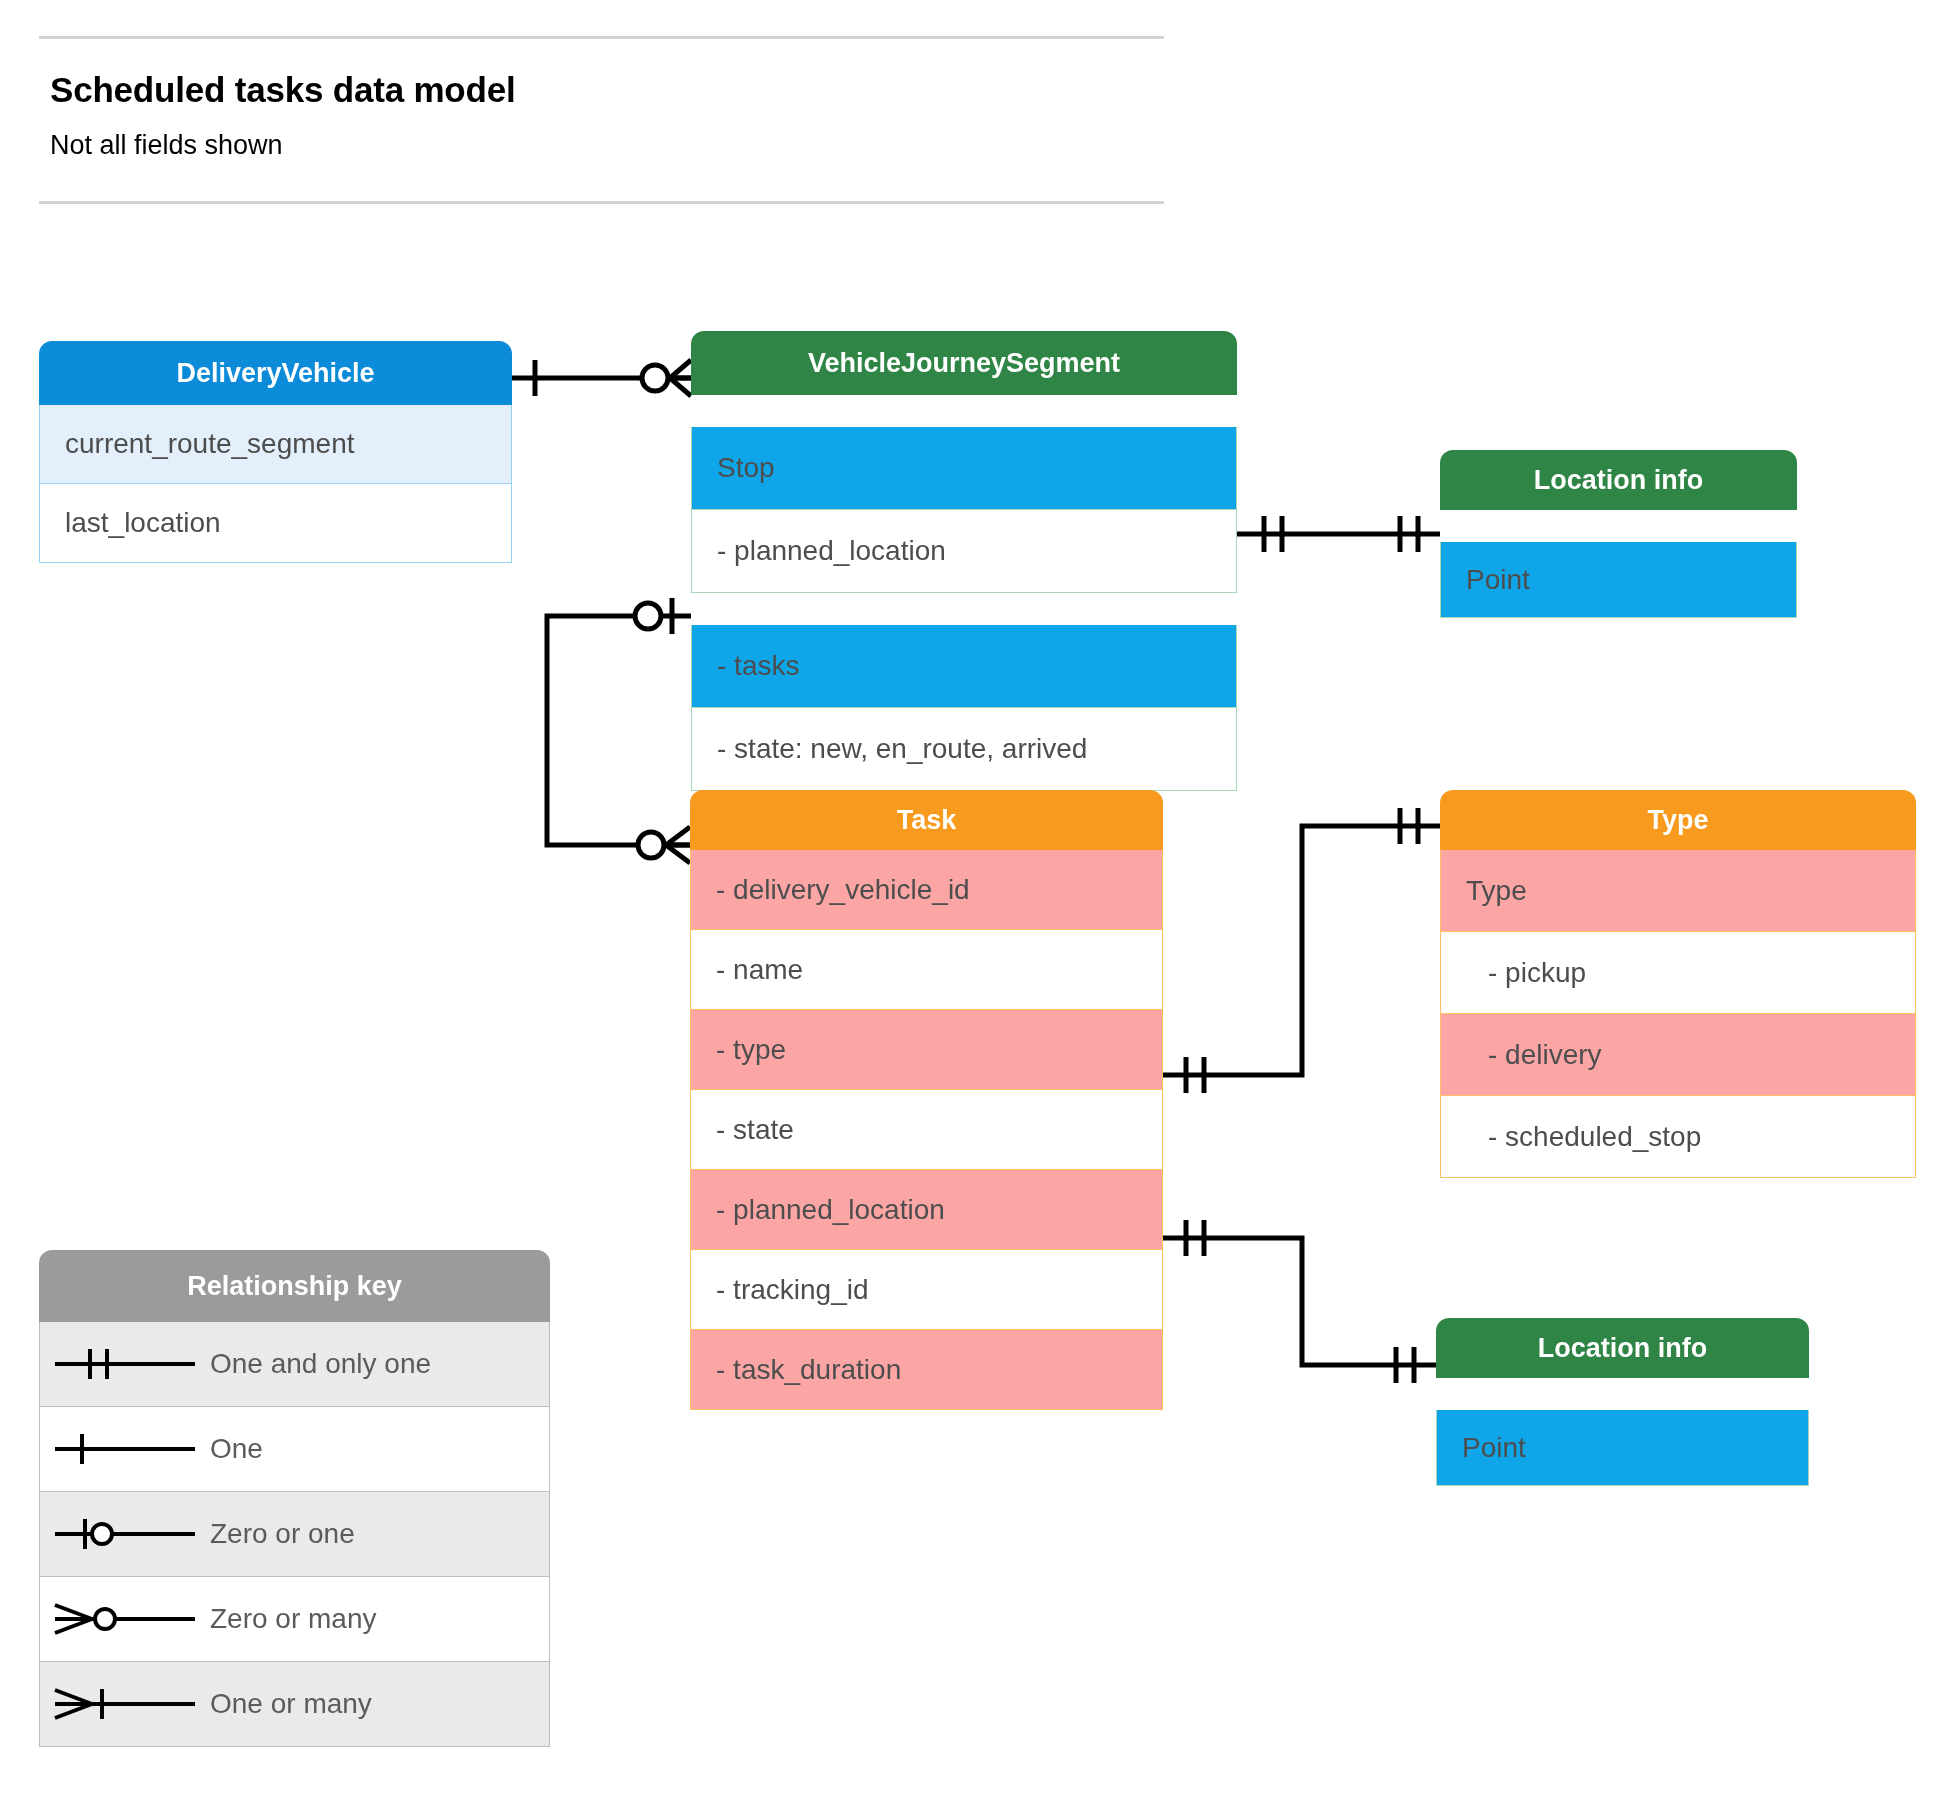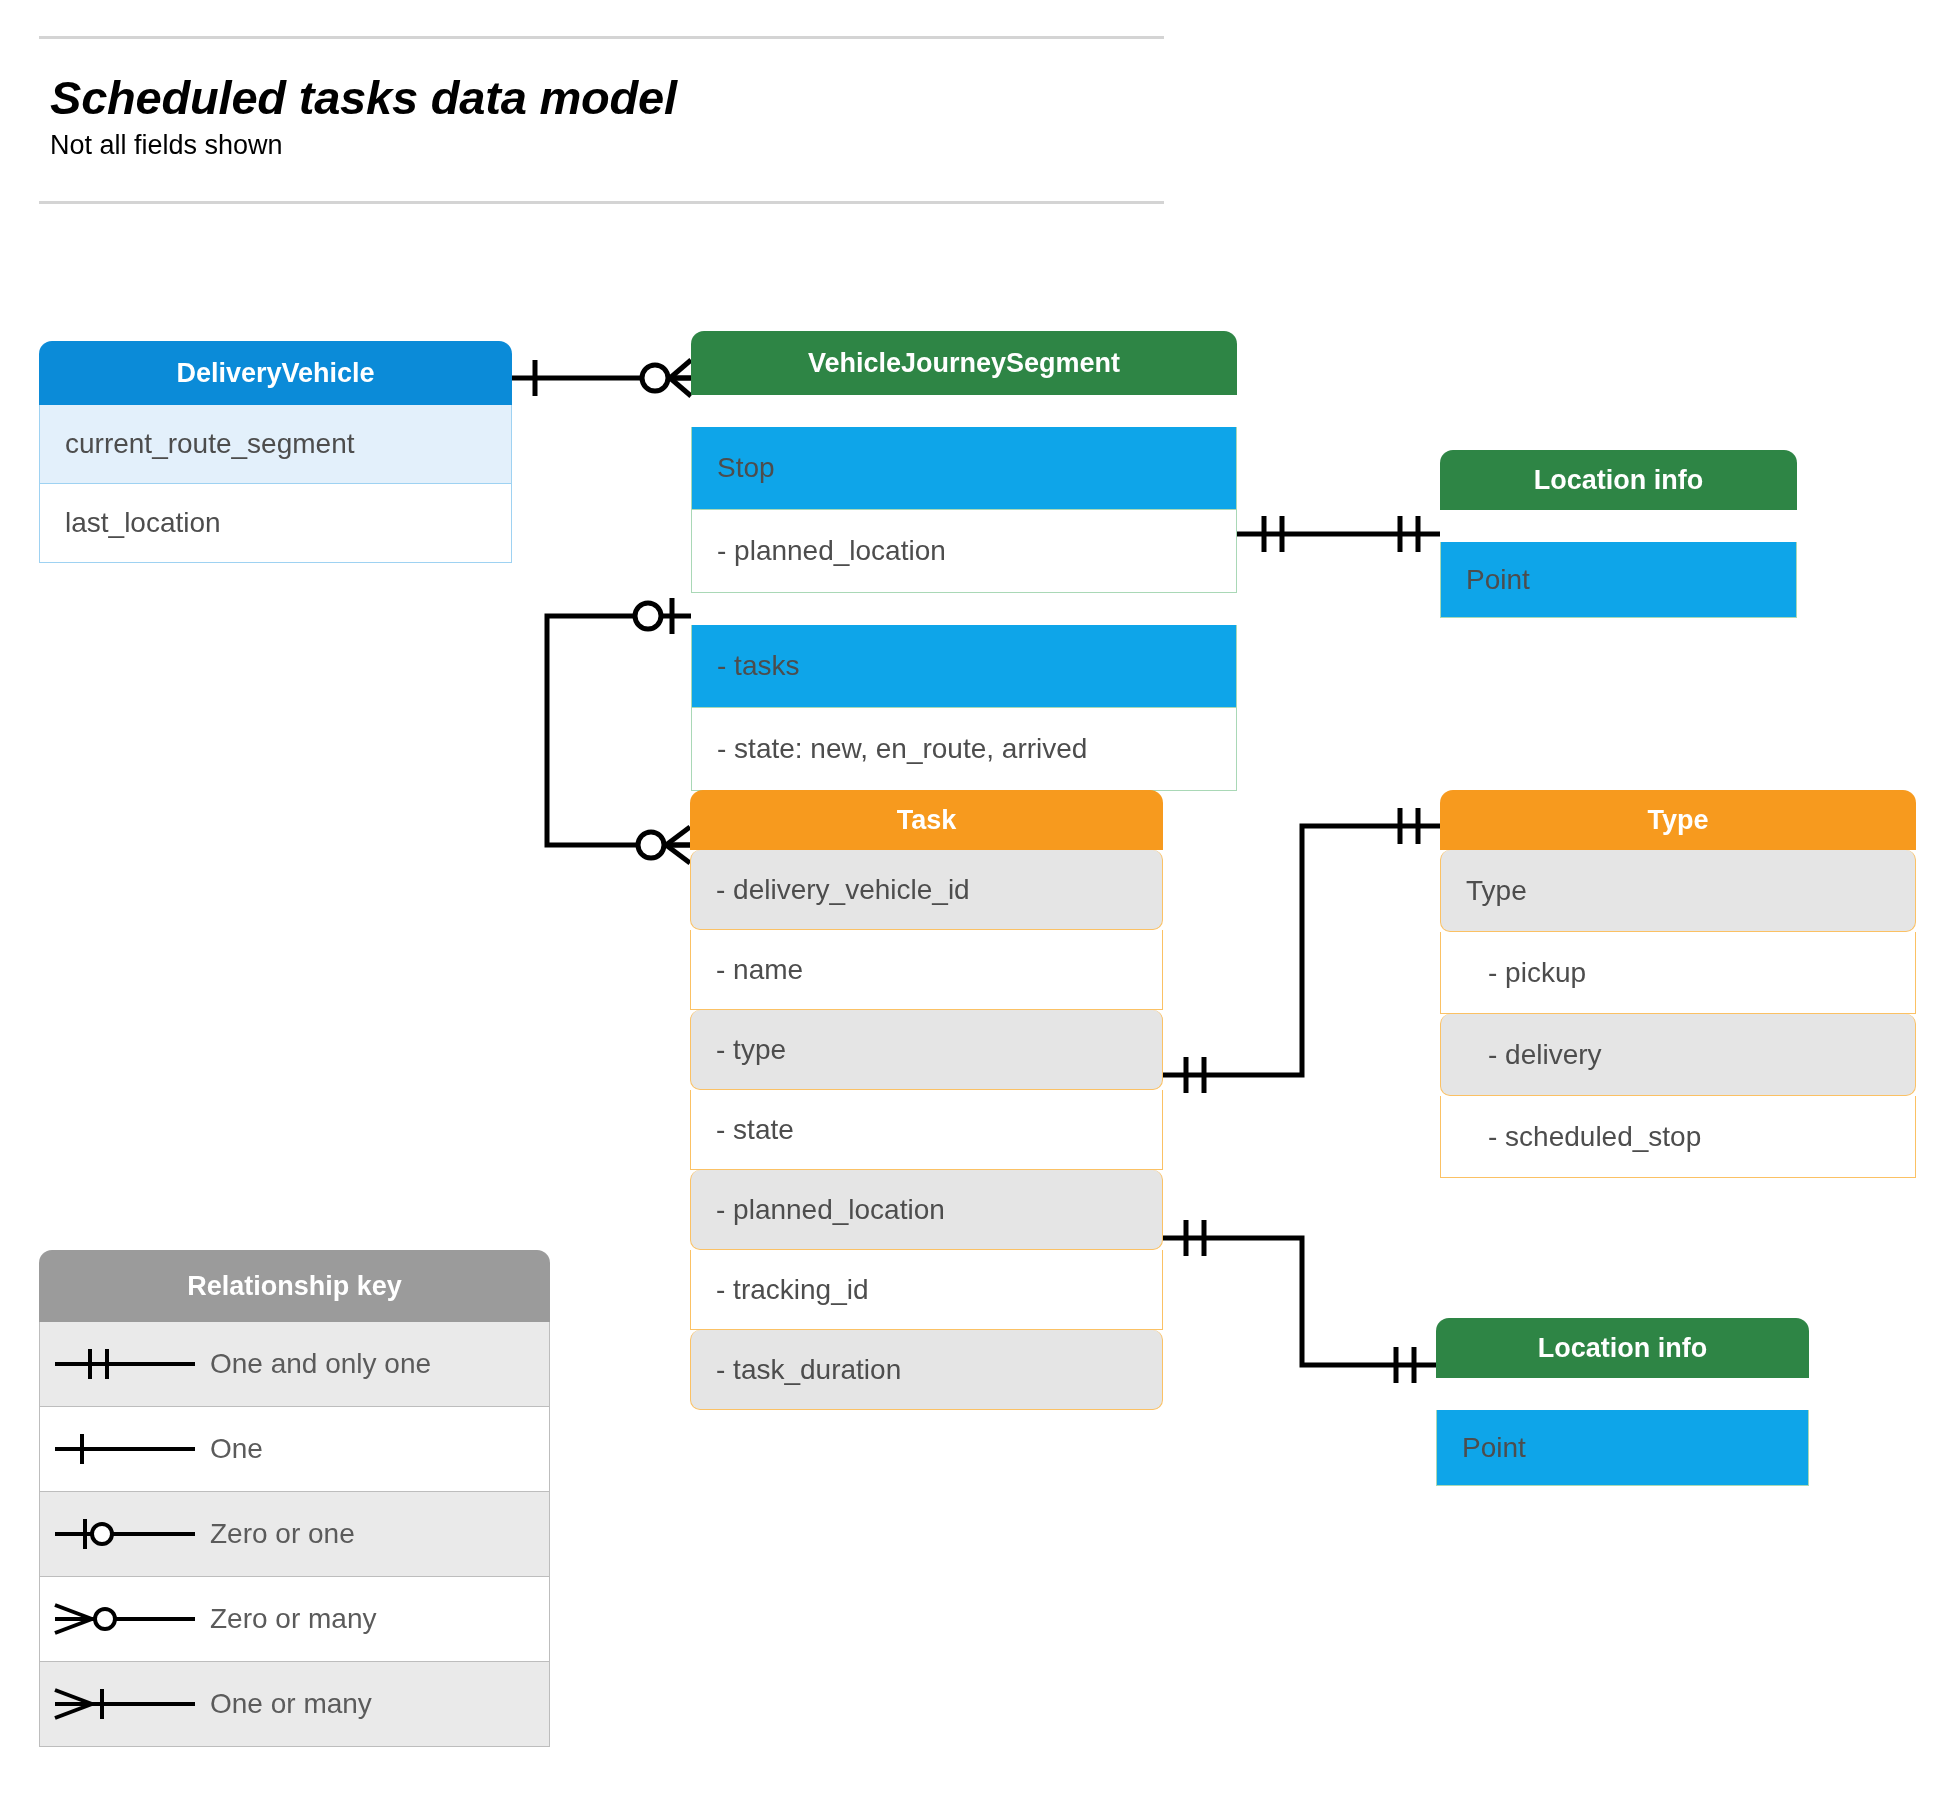--- a/index.html
+++ b/index.html
@@ -27,26 +27,25 @@
     height: 3px;
     background: #d4d4d4;
   }
   #rule-top { top: 36px; }
   #rule-bottom { top: 201px; }
 
   #page-title {
     position: absolute;
     left: 50px;
     top: 70px;
-    font-size: 47px;
+    font-size: 35px;
     font-weight: 700;
     color: #000000;
     letter-spacing: -0.2px;
     white-space: nowrap;
-    font-style: italic;
   }
   #page-subtitle {
     position: absolute;
     left: 50px;
     top: 130px;
     font-size: 27px;
     font-weight: 400;
     color: #000000;
     white-space: nowrap;
   }
@@ -91,21 +90,21 @@
 
   
   .t-green .e-head { background: #2e8545; }
   .t-green .e-row  { border: 1px solid #a9d8b6; border-top: none; }
   .t-green .e-row.alt { background: #0ea5e9; margin-top: 32px; }
   .t-green .e-row.plain { background: #ffffff; }
 
   
   .t-orange .e-head { background: #f79a1e; }
   .t-orange .e-row  { border: 1px solid #fbc164; border-top: none; }
-  .t-orange .e-row.alt { background: #e5e5e5; border-radius: 10px; }
+  .t-orange .e-row.alt { background: #fca5a5; }
   .t-orange .e-row.plain { background: #ffffff; }
 
   
   .t-grey .e-head { background: #9b9b9b; }
   .t-grey .e-row  { border: 1px solid #bdbdbd; border-top: none; }
   .t-grey .e-row.alt { background: #eaeaea; }
   .t-grey .e-row.plain { background: #ffffff; }
 
   
   #ent-deliveryvehicle { left: 39px;   top: 341px;  width: 473px; }

